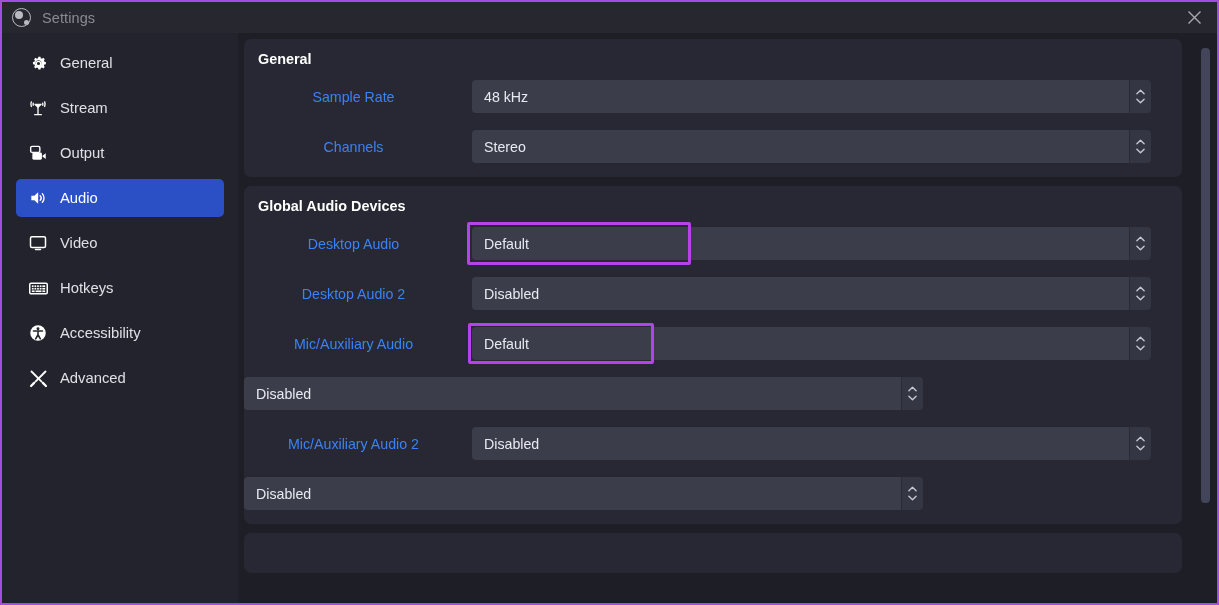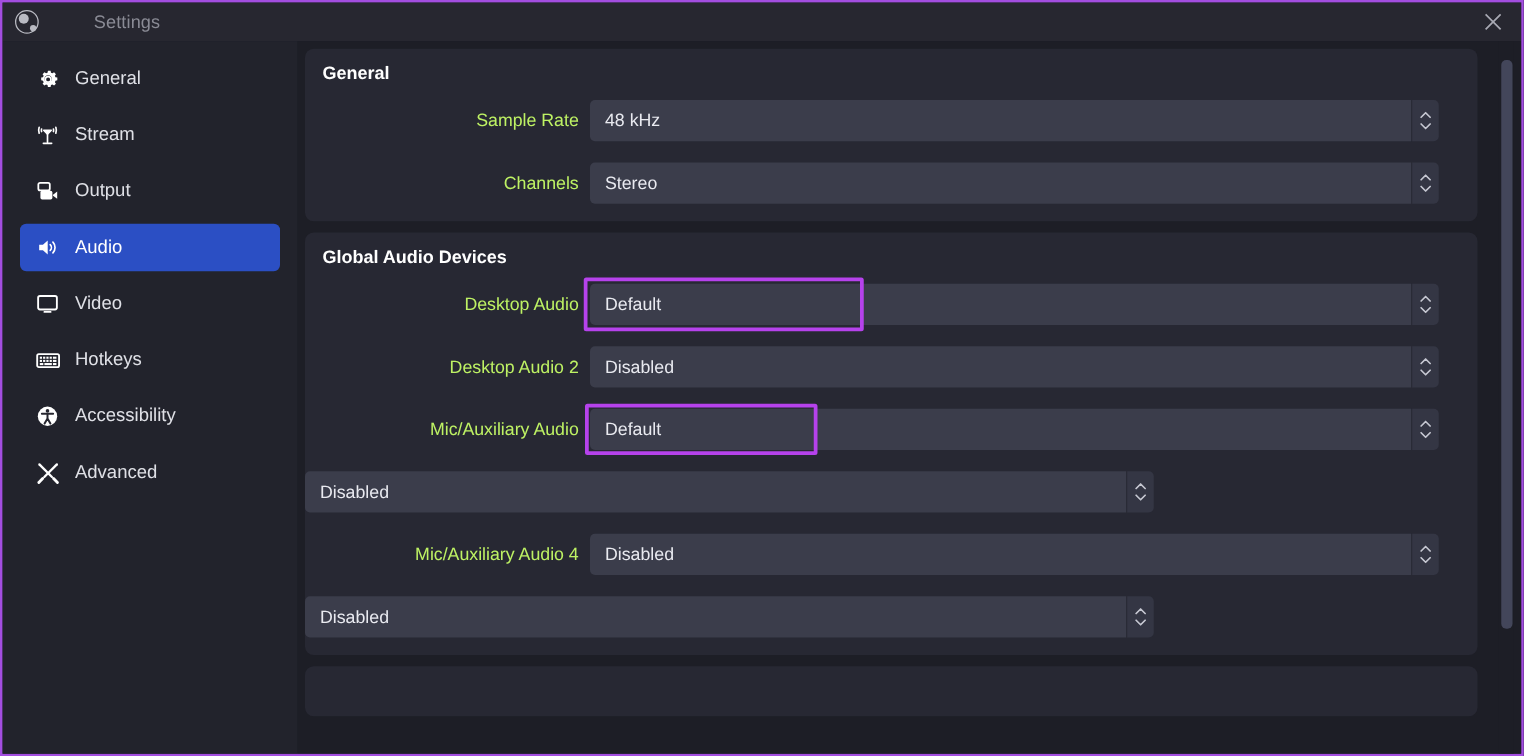--- a/index.html
+++ b/index.html
@@ -15,21 +15,21 @@
     background: #1d1e26;
     border: 2px solid #a34ee0;
     overflow: hidden;
   }
 
   
   .titlebar {
     position: absolute; left: 0; top: 0;
     width: 1215px; height: 31px;
     background: #272730;
-    display: flex; align-items: center; gap: 33px;
+    display: flex; align-items: center;
   }
   .obs-logo {
     width: 19px; height: 19px; margin-left: 10px;
     border: 1.7px solid #b9bac2; border-radius: 50%;
     position: relative; flex: none;
   }
   .obs-logo::before {
     content: ""; position: absolute;
     left: 1.6px; top: 1.6px; width: 8px; height: 8px;
     border-radius: 50%; background: #b9bac2;
@@ -91,22 +91,22 @@
     font-size: 14.4px; font-weight: bold; color: #ffffff;
     padding-left: 14px; margin-bottom: 13px;
   }
   .row {
     display: flex; align-items: center;
     height: 33px; margin-bottom: 17px;
     position: relative;
   }
   .row:last-child { margin-bottom: 0; }
   .row-label {
-    width: 228px; text-align: right;
-    font-size: 14.2px; color: #bef264;
+    width: 228px; text-align: center;
+    font-size: 14.2px; color: #3b82f6;
     padding-right: 9px; flex: none;
     white-space: nowrap;
   }
   .combo {
     position: relative;
     width: 679px; height: 33px;
     display: flex; flex: none;
   }
   .combo-field {
     flex: 1; height: 33px;
@@ -364,21 +364,21 @@
                 <path d="M1 5 L5 1 L9 5" stroke="#c6c8d2" stroke-width="1.5" fill="none" stroke-linecap="round" stroke-linejoin="round"></path>
               </svg>
             <svg width="9" height="6" viewBox="0 0 10 6">
                 <path d="M1 1 L5 5 L9 1" stroke="#c6c8d2" stroke-width="1.5" fill="none" stroke-linecap="round" stroke-linejoin="round"></path>
               </svg>
           </div>
         </div>
       </div>
 
       <div class="row">
-        <div class="row-label">Mic/Auxiliary Audio 4</div>
+        <div class="row-label">Mic/Auxiliary Audio 2</div>
         <div class="combo">
           <div class="combo-field">Disabled</div>
           <div class="combo-spin">
             <svg width="9" height="6" viewBox="0 0 10 6">
                 <path d="M1 5 L5 1 L9 5" stroke="#c6c8d2" stroke-width="1.5" fill="none" stroke-linecap="round" stroke-linejoin="round"></path>
               </svg>
             <svg width="9" height="6" viewBox="0 0 10 6">
                 <path d="M1 1 L5 5 L9 1" stroke="#c6c8d2" stroke-width="1.5" fill="none" stroke-linecap="round" stroke-linejoin="round"></path>
               </svg>
           </div>

